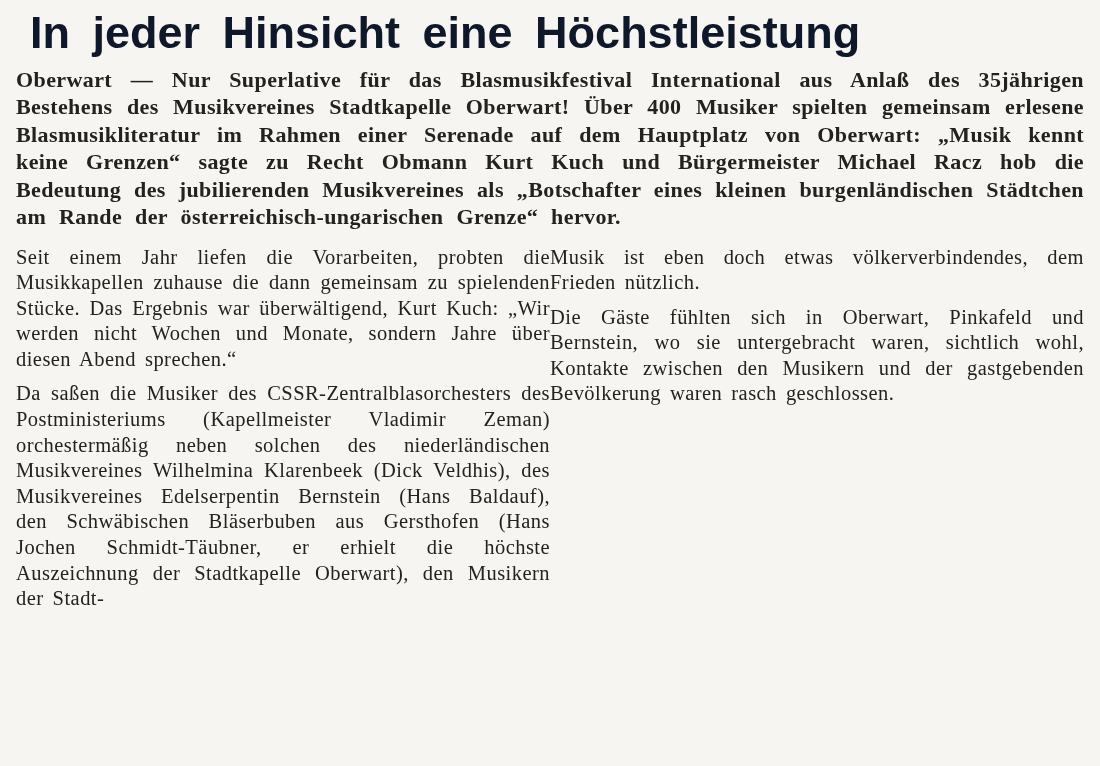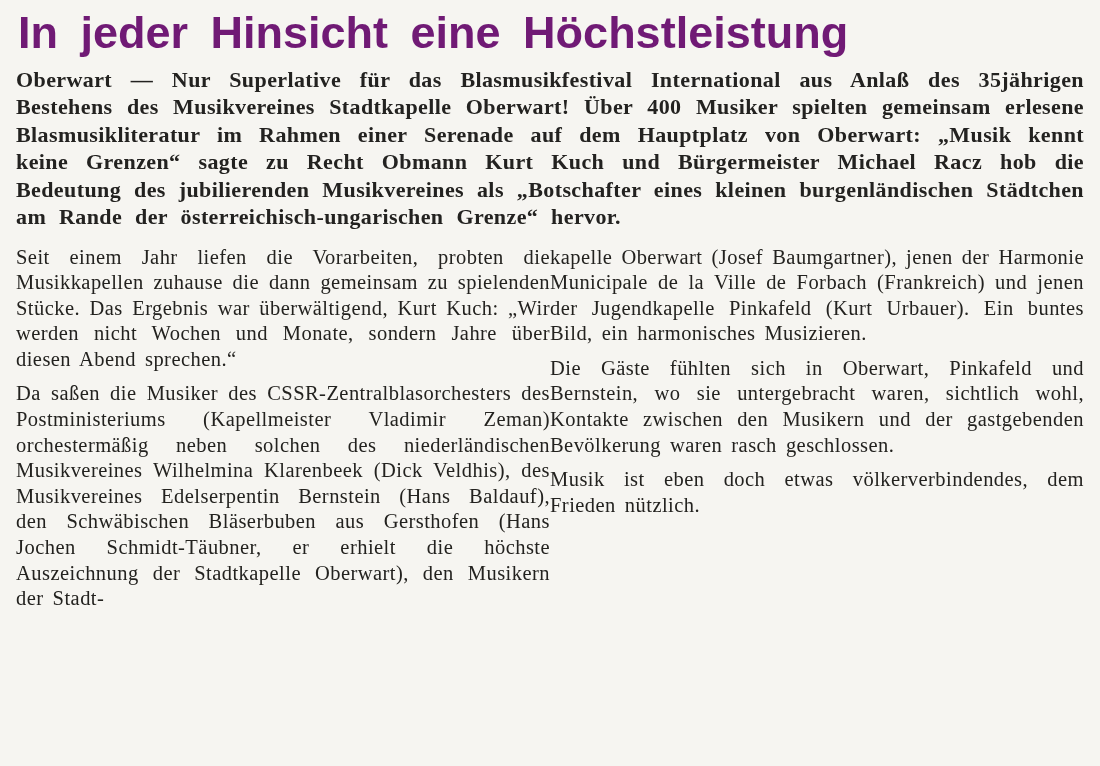--- a/index.html
+++ b/index.html
@@ -18,22 +18,22 @@
     color: #1e1d1b;
     font-family: "Liberation Serif", serif;
   }
   .headline {
     font-family: "Liberation Sans", sans-serif;
     font-weight: 700;
     font-size: 45px;
     line-height: 1.1;
     letter-spacing: 0px;
     word-spacing: 10px;
-    margin: 2px 0 8px 2px;
-    color: #701a75;
+    margin: 2px 0 8px 14px;
+    color: #0f172a;
     white-space: nowrap;
   }
   .lead {
     font-family: "Liberation Serif", serif;
     font-weight: 700;
     font-size: 22px;
     line-height: 27.5px;
     letter-spacing: 0.4px;
     word-spacing: 7px;
     text-align: justify;
@@ -66,20 +66,19 @@
   <p class="lead">Oberwart — Nur Superlative für das Blasmusikfestival International aus Anlaß des 35jährigen Bestehens des Musikvereines Stadtkapelle Oberwart! Über 400 Musiker spielten gemeinsam erlesene Blasmusikliteratur im Rahmen einer Serenade auf dem Hauptplatz von Oberwart: „Musik kennt keine Grenzen“ sagte zu Recht Obmann Kurt Kuch und Bürgermeister Michael Racz hob die Bedeutung des jubilierenden Musikvereines als „Botschafter eines kleinen burgenländischen Städtchen am Rande der österreichisch-ungarischen Grenze“ hervor.</p>
 
   <div class="columns">
 
     <div class="col">
       <p>Seit einem Jahr liefen die Vorarbeiten, probten die Musikkapellen zuhause die dann gemeinsam zu spielenden Stücke. Das Ergebnis war überwältigend, Kurt Kuch: „Wir werden nicht Wochen und Monate, sondern Jahre über diesen Abend sprechen.“</p>
       <p>Da saßen die Musiker des CSSR-Zentralblasorchesters des Postministeriums (Kapellmeister Vladimir Zeman) orchestermäßig neben solchen des niederländischen Musikvereines Wilhelmina Klarenbeek (Dick Veldhis), des Musikvereines Edelserpentin Bernstein (Hans Baldauf), den Schwäbischen Bläserbuben aus Gersthofen (Hans Jochen Schmidt-Täubner, er erhielt die höchste Auszeichnung der Stadtkapelle Oberwart), den Musikern der Stadt-</p>
     </div>
 
     <div class="col">
-      <p>kapelle Oberwart (Josef Baumgartner), jenen der Harmonie Municipale de la Ville de Forbach (Frankreich) und jenen der Jugendkapelle Pinkafeld (Kurt Urbauer). Ein buntes Bild, ein harmonisches Musizieren.</p>
+      <p>Musik ist eben doch etwas völkerverbindendes, dem Frieden nützlich.</p>
       <p>Die Gäste fühlten sich in Oberwart, Pinkafeld und Bernstein, wo sie untergebracht waren, sichtlich wohl, Kontakte zwischen den Musikern und der gastgebenden Bevölkerung waren rasch geschlossen.</p>
-      <p>Musik ist eben doch etwas völkerverbindendes, dem Frieden nützlich.</p>
     </div>
 
   </div>
 
 </div>
 
 </body></html>

